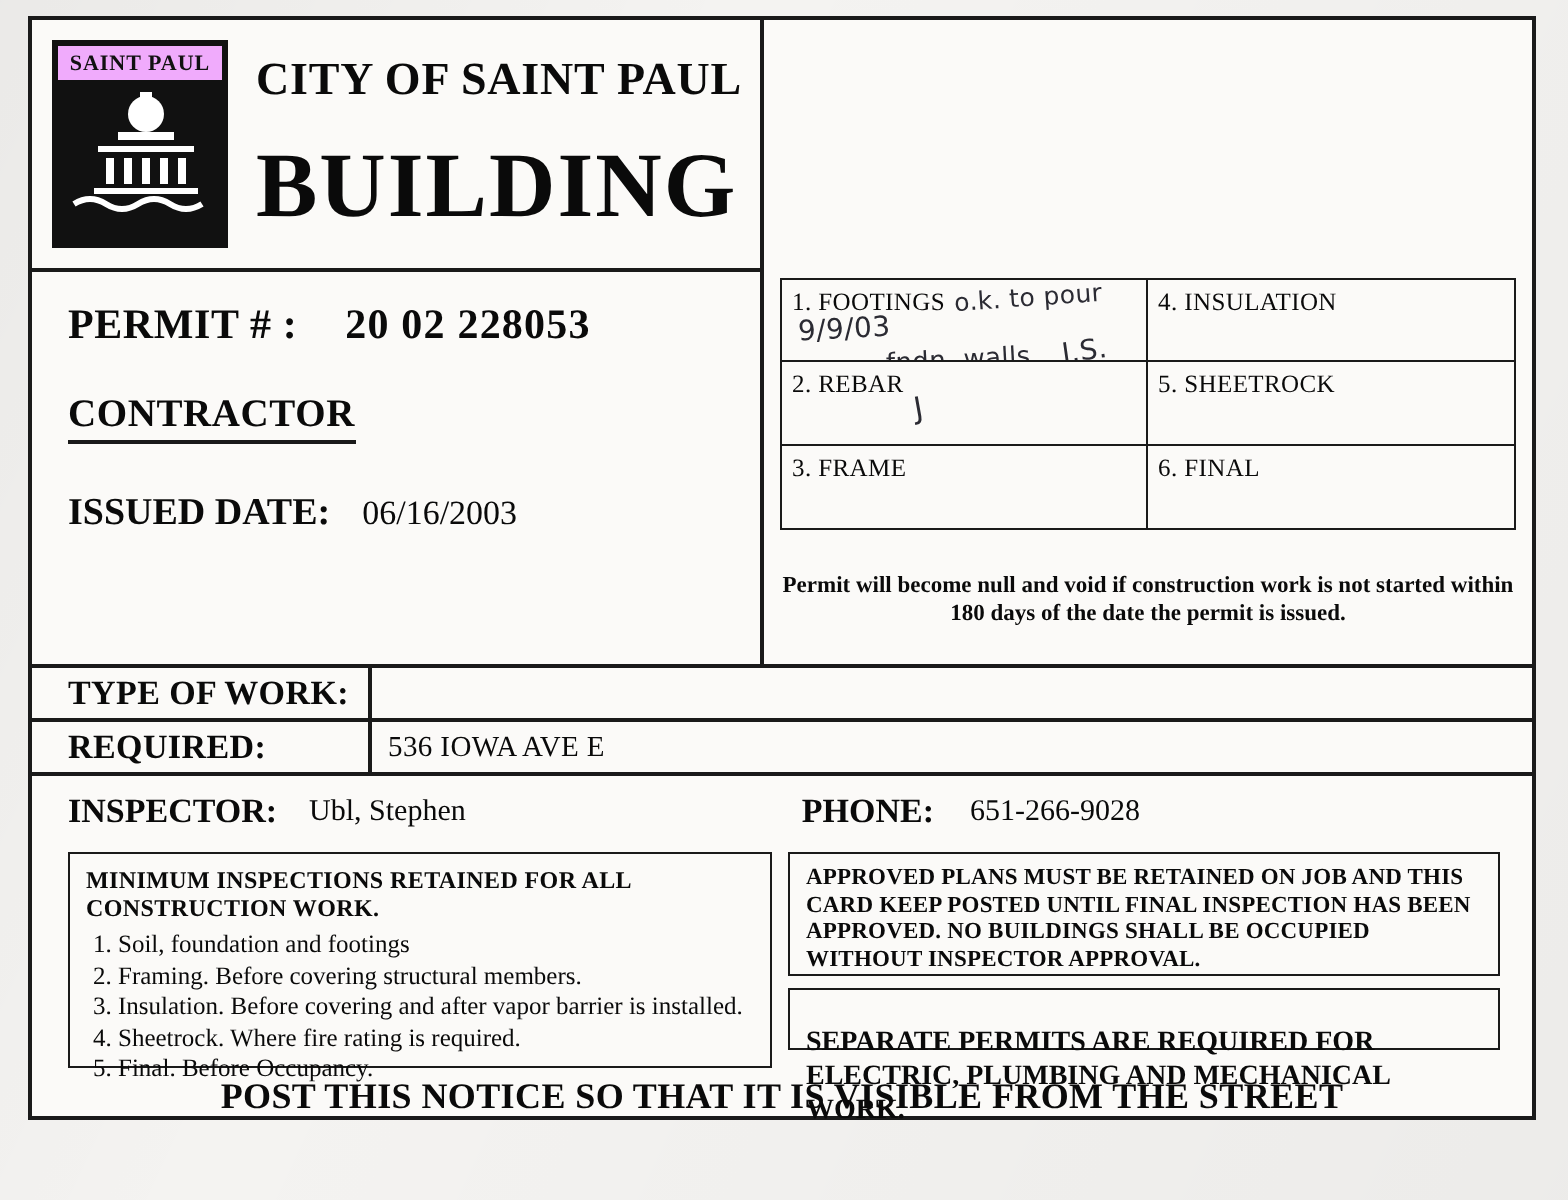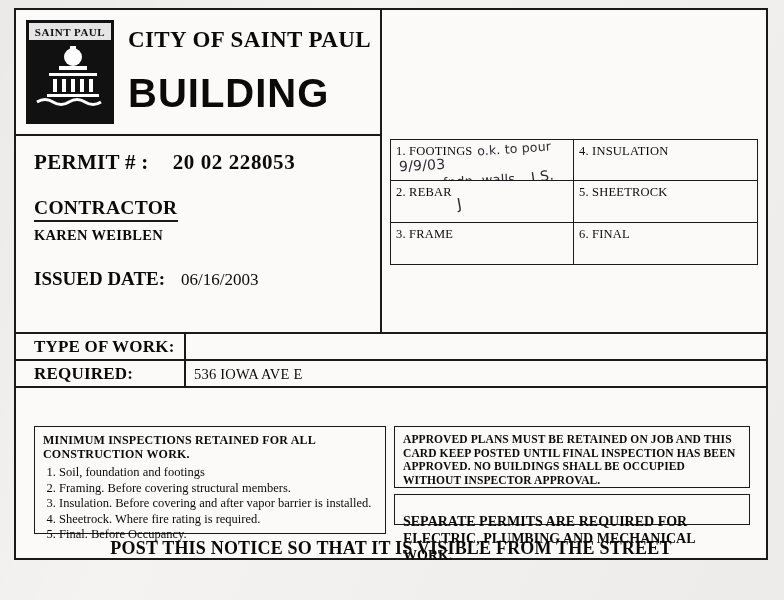--- a/index.html
+++ b/index.html
@@ -66,21 +66,21 @@
     box-sizing: border-box;
     border: 3px solid #111;
     display: flex;
     flex-direction: column;
     align-items: center;
     justify-content: flex-start;
     overflow: hidden;
   }
   .logo-top {
     width: 100%;
-    background: #e5e5e5;
+    background: #f0abfc;
     color: #111;
     text-align: center;
     font-family: "Liberation Serif", serif;
     font-weight: bold;
     font-size: 11px;
     line-height: 12px;
     letter-spacing: 0.5px;
     padding: 3px 0 2px 0;
   }
   .logo-art {
@@ -94,23 +94,23 @@
     margin-left: 14px;
   }
   .city-line {
     font-family: "Liberation Serif", serif;
     font-weight: bold;
     font-size: 23px;
     letter-spacing: 0.4px;
     white-space: nowrap;
   }
   .building-line {
-    font-family: Liberation Sans, sans-serif;
-    font-weight: bold;
-    font-size: 40px;
+    font-family: Liberation Serif, serif;
+    font-weight: bold;
+    font-size: 46px;
     line-height: 48px;
     letter-spacing: 1px;
     margin-top: 16px;
   }
 
   .hdr-right {
     width: 384px;
     height: 126px;
     box-sizing: border-box;
     border-bottom: 2px solid #1a1a1a;
@@ -410,21 +410,20 @@
           <div class="building-line">BUILDING</div>
         </div>
       </div>
     </div>
 
     <div class="left-col">
       <div class="permit-row">
         <span>PERMIT # :</span><span class="num">20 02 228053</span>
       </div>
       <div class="contractor-label">CONTRACTOR</div>
-      <div class="contractor-name">KAREN WEIBLEN</div>
       <div class="issued-row">
         <span>ISSUED DATE:</span><span class="val">06/16/2003</span>
       </div>
     </div>
 
     <div class="insp-wrap">
       <div class="insp-grid">
 
         <div class="insp-cell c1 r1">
           <span>1. FOOTINGS</span>
@@ -449,32 +448,39 @@
 
         <div class="insp-cell c1 r3">
           <span>3. FRAME</span>
         </div>
 
         <div class="insp-cell c2 r3">
           <span>6. FINAL</span>
         </div>
       </div>
 
+      <div class="null-void">Permit will become null and void if construction work is not started within 180 days of the date the permit is issued.</div>
     </div>
 
     <div class="tow-wrap">
       <div class="tow-row">
         <div class="tow-key">TYPE OF WORK:</div>
       </div>
       <div class="tow-row">
         <div class="tow-key">REQUIRED:</div>
         <div class="tow-val mono">536 IOWA AVE E</div>
       </div>
     </div>
 
+    <div class="insp-row">
+      <span class="k">INSPECTOR:</span>
+      <span class="v">Ubl, Stephen</span>
+      <span class="k2">PHONE:</span>
+      <span class="v2">651-266-9028</span>
+    </div>
 
     <div class="bottom">
       <div class="bbox left">
         <div class="bbox-title">MINIMUM INSPECTIONS RETAINED FOR ALL CONSTRUCTION WORK.</div>
         <ol>
           <li>Soil, foundation and footings</li>
           <li>Framing. Before covering structural members.</li>
           <li>Insulation. Before covering and after vapor barrier is installed.</li>
           <li>Sheetrock. Where fire rating is required.</li>
           <li>Final. Before Occupancy.</li>

